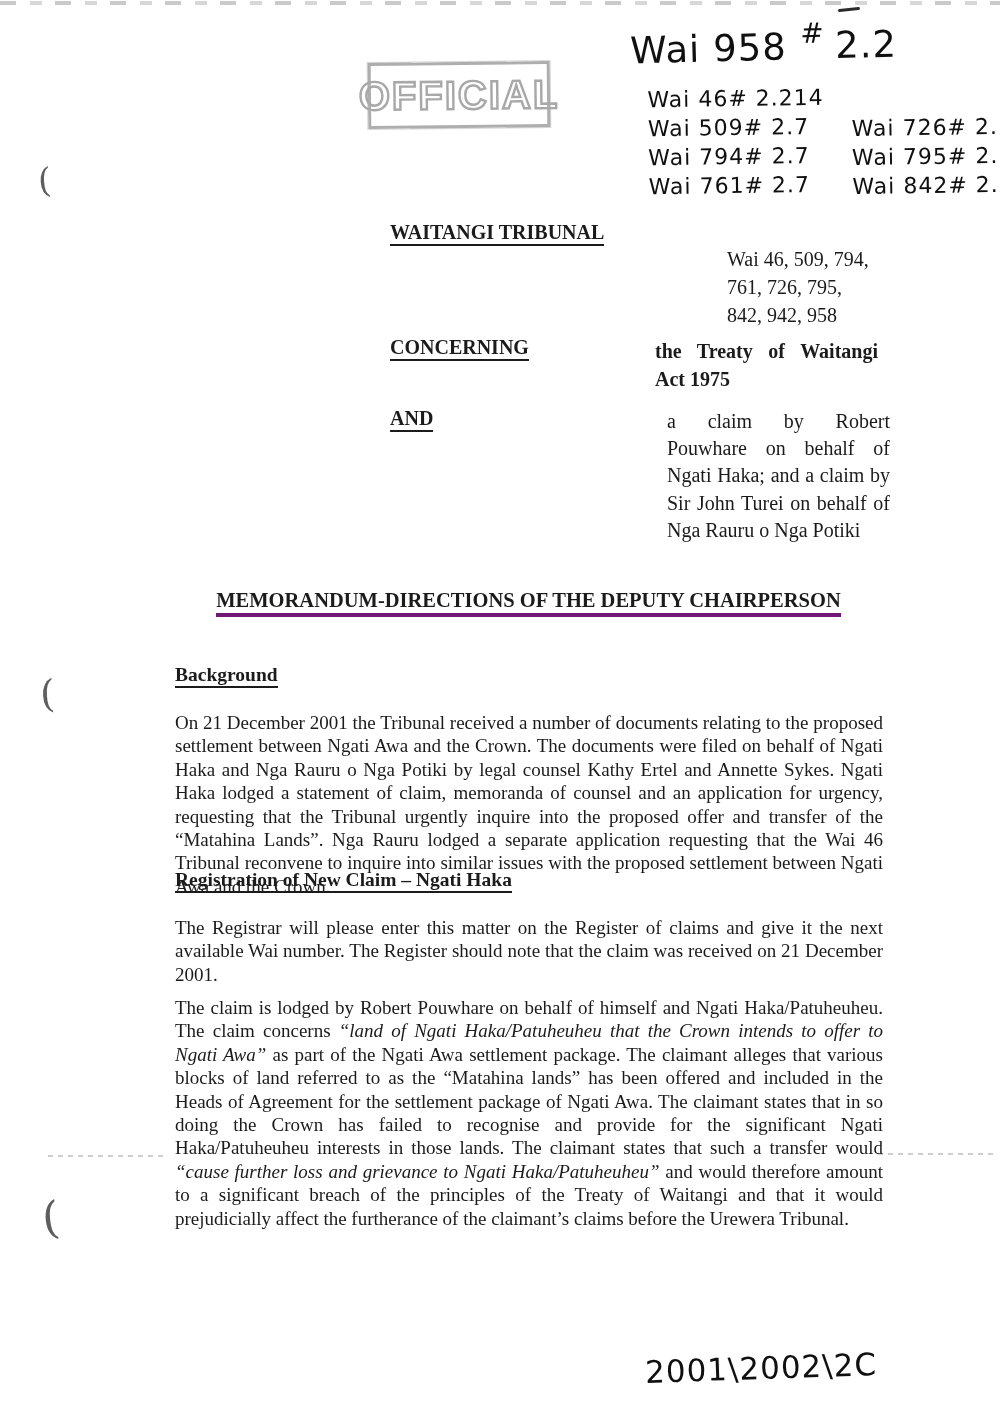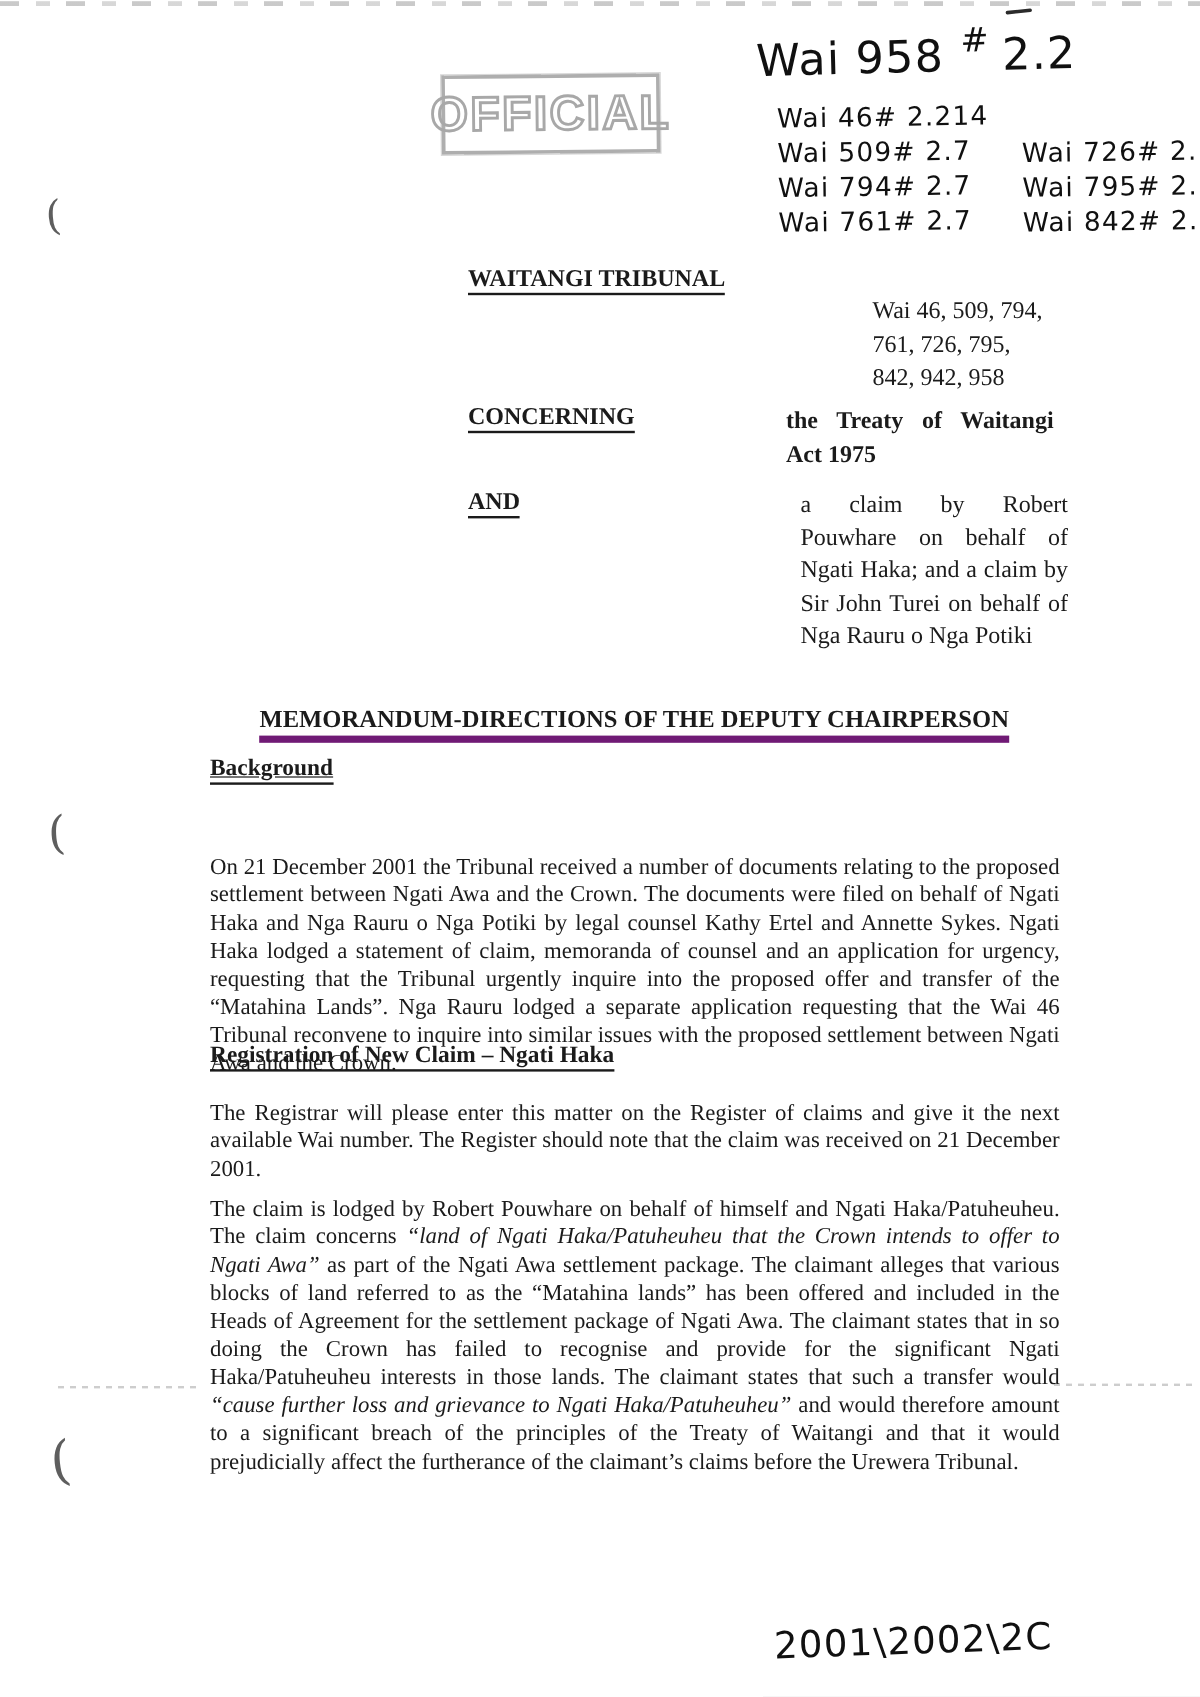--- a/index.html
+++ b/index.html
@@ -97,27 +97,27 @@
     font-size: 20px; text-align: justify;
   }
   .txt-concerning { top: 337px; line-height: 28px; font-weight: bold; }
   .txt-and        { top: 408px; line-height: 27.2px; margin-left: 12px; }
 
   
   .memo-title {
     position: absolute; left: 175px; top: 589px; width: 707px;
     text-align: center; font-size: 20.5px; font-weight: 700;
   }
-  .memo-title .u { border-bottom: 6px solid #701a75; padding-bottom: 2px; }
+  .memo-title .u { border-bottom: 4px solid #701a75; padding-bottom: 2px; }
   .section-heading {
     position: absolute; left: 175px;
     font-size: 19.5px; font-weight: 700;
   }
   .section-heading .u { border-bottom: 2px solid #1b1b1b; padding-bottom: 1px; }
-  .h-background   { top: 630px; text-decoration: underline; }
+  .h-background   { top: 664px; }
   .h-registration { top: 869px; font-family: Liberation Serif, serif; }
   .para {
     position: absolute; left: 175px; width: 708px;
     font-size: 19px; line-height: 23.4px; text-align: justify;
   }
   .p-background { top: 674px; margin-top: 37px; }
   .p-registrar  { top: 916px; }
   .p-claim      { top: 996px; }
   .para em { font-style: italic; }
 </style>

